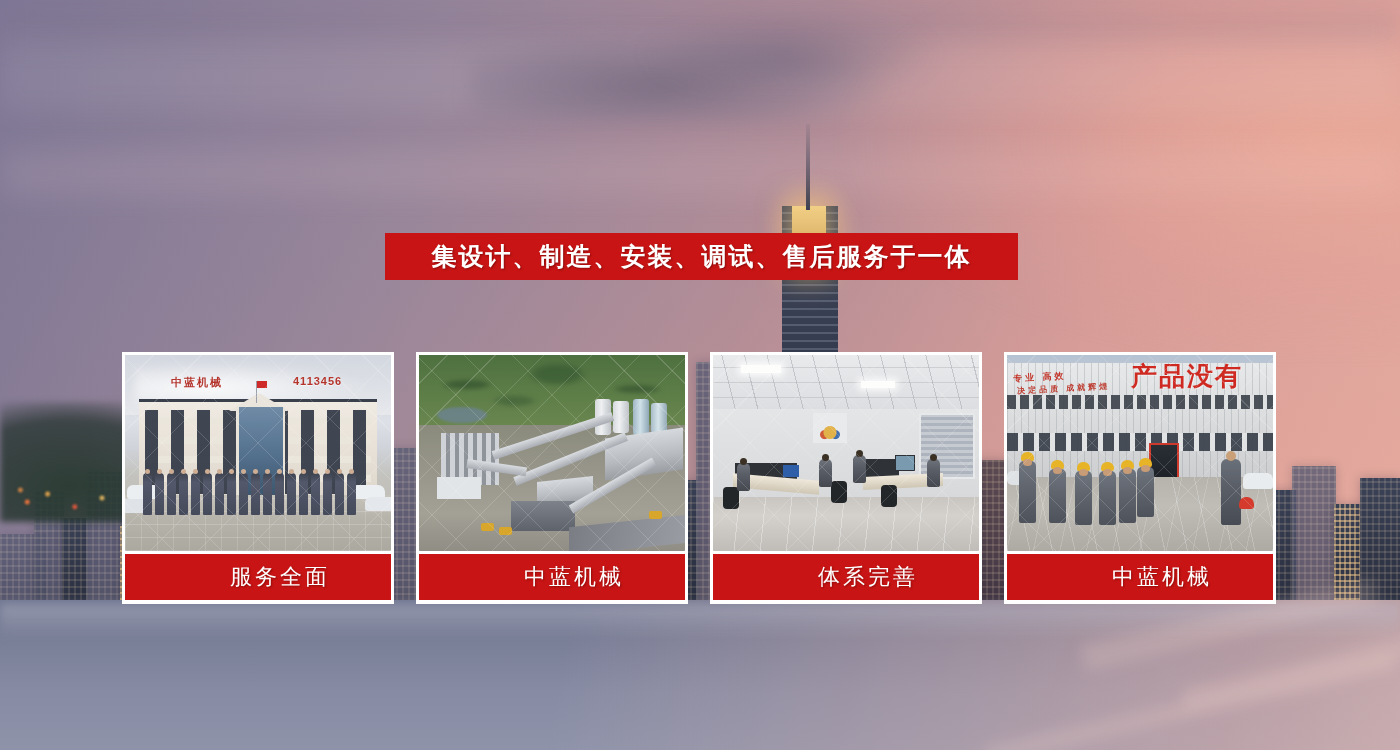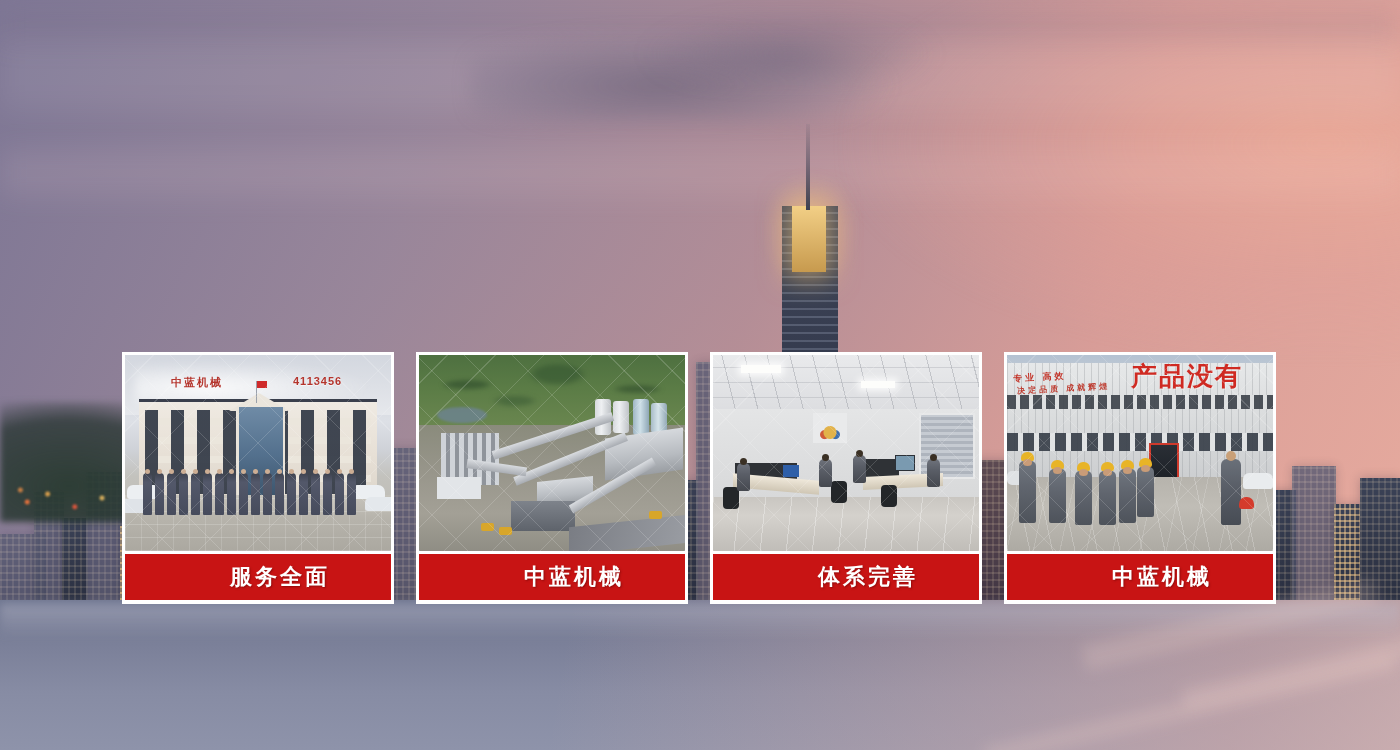--- a/index.html
+++ b/index.html
@@ -170,21 +170,21 @@
     background-image:
       repeating-linear-gradient(45deg,rgba(255,255,255,0.16) 0 1px,rgba(255,255,255,0) 1px 34px),
       repeating-linear-gradient(-45deg,rgba(255,255,255,0.16) 0 1px,rgba(255,255,255,0) 1px 34px);
     pointer-events:none;
   }
   .label{
     height:46px;margin-top:3px;background:#c81414;
     display:flex;align-items:center;justify-content:center;
   }
   .label span{
-    font-size:22px;font-weight:bold;color:#ffffff;letter-spacing:3px;
+    font-size:22px;font-weight:normal;color:#ffffff;letter-spacing:3px;
     text-shadow:1px 1px 2px rgba(90,0,0,0.5);
     margin-left:44px;
   }
 
   
   .p1{
     background:linear-gradient(180deg,#c9cdd6 0%,#dde0e6 34%,#cfd2d8 48%,#c3c2bd 62%,#b9b6ae 100%);
   }
   .p1-sky{position:absolute;left:0;top:0;right:0;height:60px;
     background:linear-gradient(180deg,#d3d7df,#e6e8ec);}
@@ -436,20 +436,23 @@
     <div class="citylights"></div>
   </div>
 
   <div class="water"></div>
   <div class="water-sheen"></div>
   <div class="water-streak" style="left:1080px;top:612px;width:300px;height:26px;"></div>
   <div class="water-streak" style="left:1180px;top:660px;width:260px;height:20px;"></div>
   <div class="water-streak" style="left:980px;top:700px;width:420px;height:18px;"></div>
 
 
+  <div class="subbanner">
+    <span>集设计、制造、安装、调试、售后服务于一体</span>
+  </div>
 
   <div class="cards">
 
     <div class="card">
       <div class="photo p1">
         <div class="p1-sky"></div>
         <div class="p1-cloud"></div>
         <div class="p1-bldg"></div>
         <div class="p1-pediment"></div>
         <div class="p1-entry"></div>

